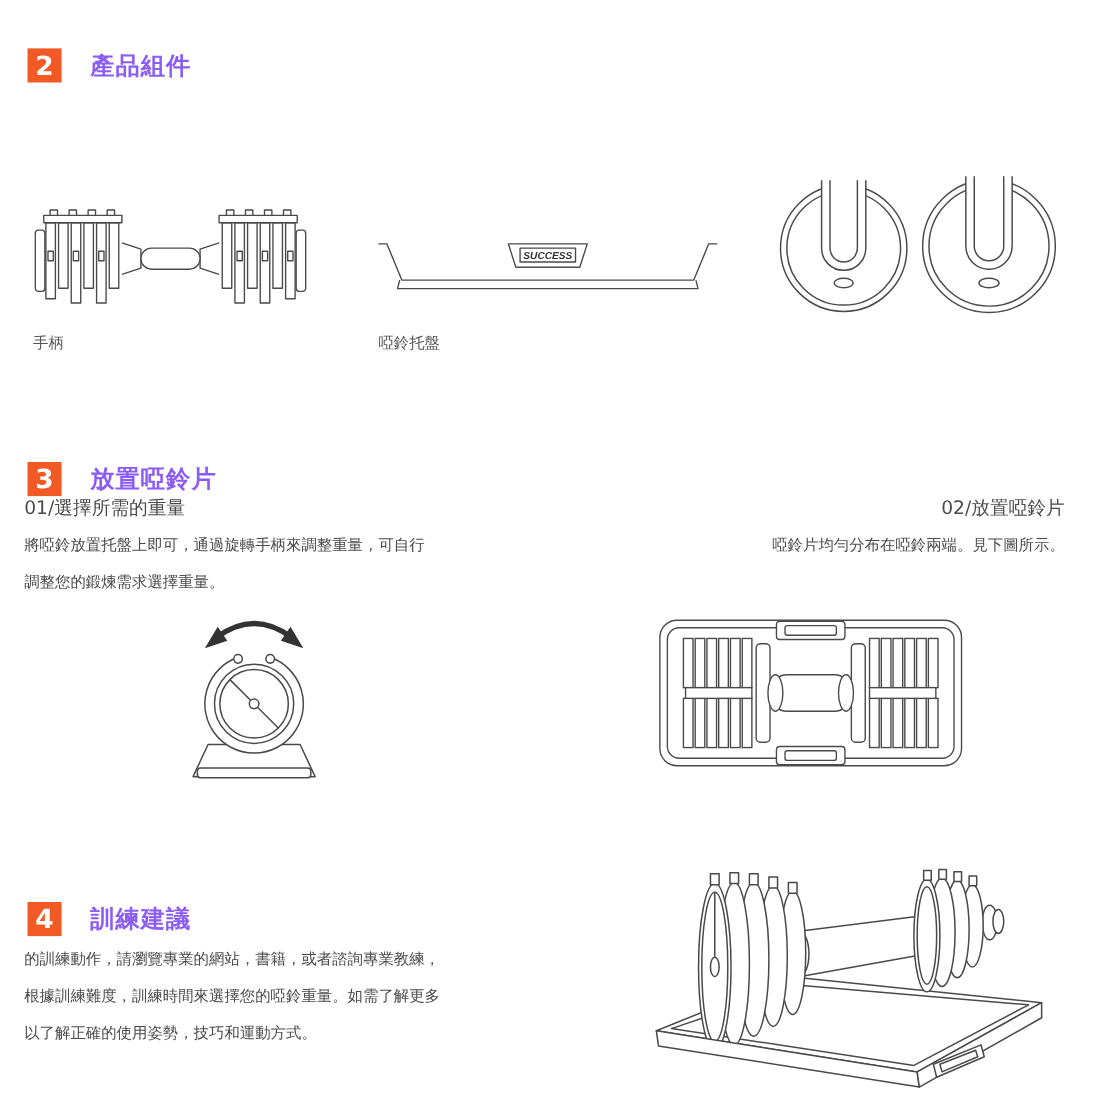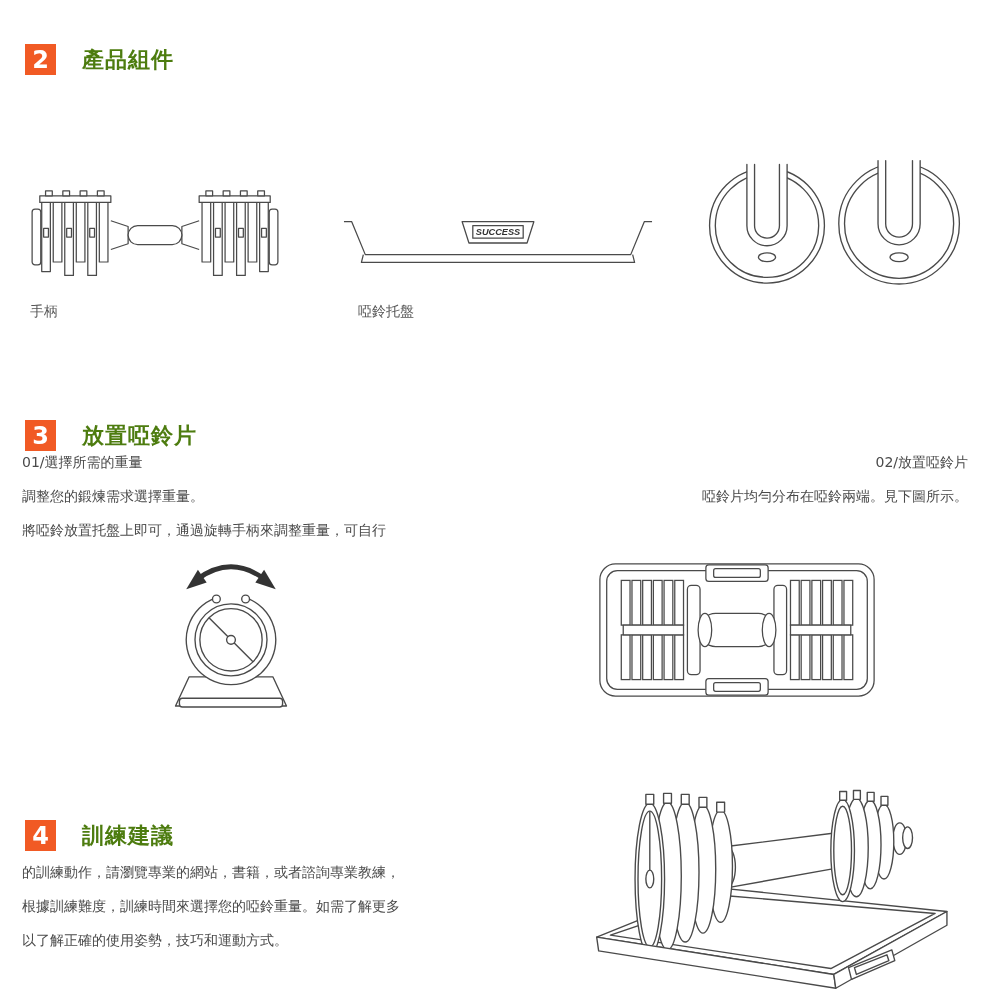--- a/index.html
+++ b/index.html
@@ -6,25 +6,25 @@
   .page{
     position:relative;width:1000px;height:1000px;background:#ffffff;
     font-family:"DejaVu Sans","Liberation Sans",sans-serif;color:#4a4a4a;overflow:hidden;
   }
   .sec-header{position:absolute;display:flex;align-items:center;gap:26px;}
   .badge{
     width:31px;height:31px;background:#f15a24;color:#fff;
     font-size:24px;font-weight:bold;display:flex;align-items:center;justify-content:center;
     line-height:1;
   }
-  .sec-title{font-size:22px;font-weight:bold;color:#4d7c0f;letter-spacing:1px;margin:0;}
+  .sec-title{font-size:22px;font-weight:bold;color:#8b5cf6;letter-spacing:1px;margin:0;}
   .caption{position:absolute;font-size:14px;color:#555;}
   .art{position:absolute;text-align:center;}
   .step{position:absolute;font-size:14px;line-height:34px;color:#4a4a4a;}
-  .step-heading{font-size:14px;line-height:34px;}
+  .step-heading{font-size:17px;line-height:34px;}
   .body-line{white-space:nowrap;}
   svg{display:block;}
   svg text{font-family:"Liberation Sans","DejaVu Sans",sans-serif;}
 </style>
 </head>
 <body>
 
 <div class="page">
 
   <header class="sec-header" style="left:25px;top:44px;">
@@ -85,31 +85,31 @@
         <circle cx="208" cy="82" r="57"></circle>
         <path d="M186,8 L186,82 A22 22 0 0 0 230,82 L230,8" fill="#ffffff" stroke="none"></path>
         <path d="M186,16 L186,82 A22 22 0 0 0 230,82 L230,16" stroke-linecap="round"></path>
         <path d="M194,16 L194,82 A14 14 0 0 0 222,82 L222,16" stroke-linecap="round"></path>
         <ellipse cx="208" cy="117" rx="9.5" ry="4.5"></ellipse>
       </g>
     </svg>
   </div>
 
   <div class="caption" style="left:30px;top:303px;width:250px;">手柄</div>
-  <div class="caption" style="left:358px;top:303px;width:320px;font-family:Liberation Serif, serif;">啞鈴托盤</div>
+  <div class="caption" style="left:344px;top:303px;width:320px;font-family:Liberation Serif, serif;">啞鈴托盤</div>
 
   <header class="sec-header" style="left:25px;top:420px;">
     <div class="badge">3</div>
     <h2 class="sec-title">放置啞鈴片</h2>
   </header>
 
   <div class="step" style="left:22px;top:445px;width:470px;">
     <div class="step-heading">01/選擇所需的重量</div>
+    <div class="body-line">將啞鈴放置托盤上即可，通過旋轉手柄來調整重量，可自行</div>
     <div class="body-line">調整您的鍛煉需求選擇重量。</div>
-    <div class="body-line">將啞鈴放置托盤上即可，通過旋轉手柄來調整重量，可自行</div>
   </div>
 
   <div class="art" style="left:158px;top:552px;">
     <svg viewBox="0 0 150 168" width="146" height="164">
       <g stroke="#4a4a4a" stroke-width="1.4" fill="#ffffff" stroke-linejoin="round">
         <path d="M32,128 L18,158 L132,158 L118,128 Z"></path>
         <rect x="22" y="150" width="106" height="9" rx="3"></rect>
         <path d="M90.7,46.8 A46 46 0 1 1 59.3,46.8"></path>
         <circle cx="90" cy="48" r="4"></circle>
         <circle cx="60" cy="48" r="4"></circle>

